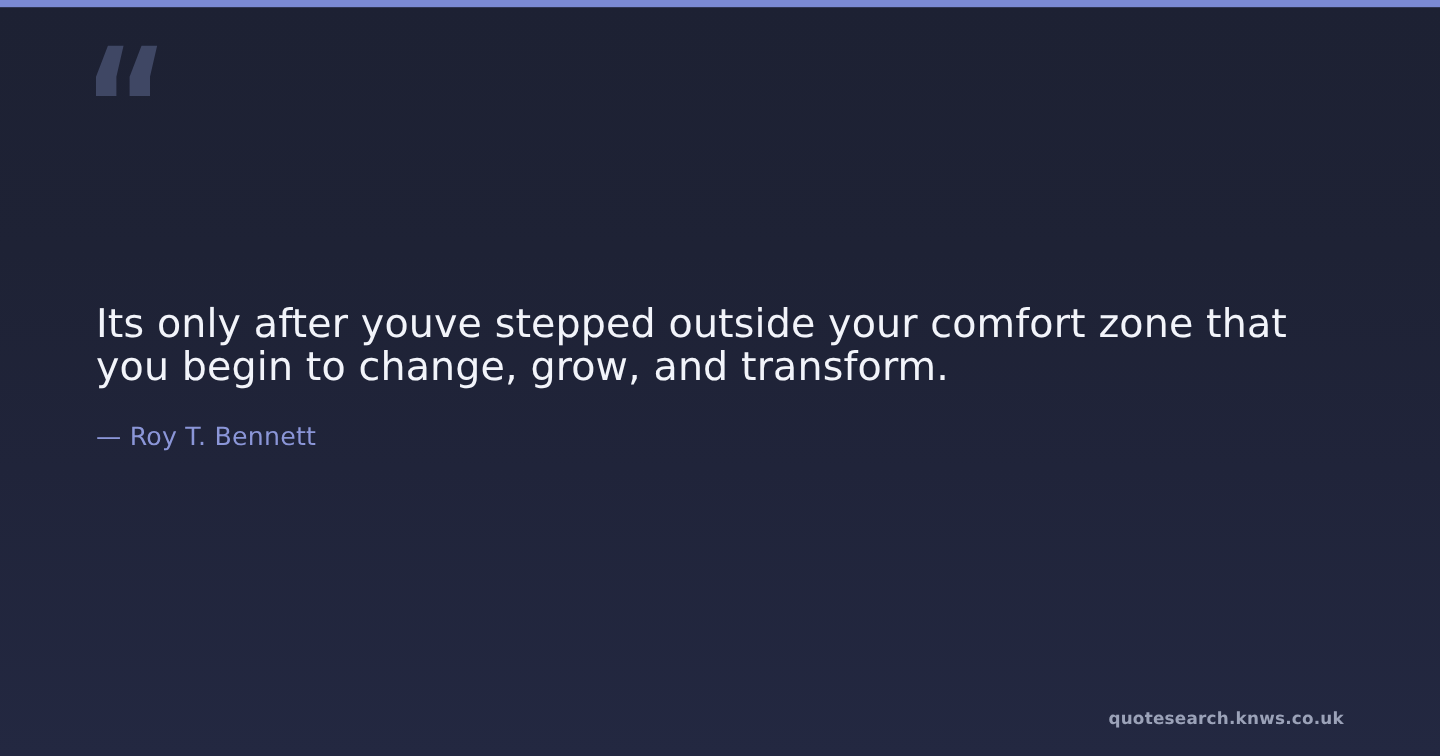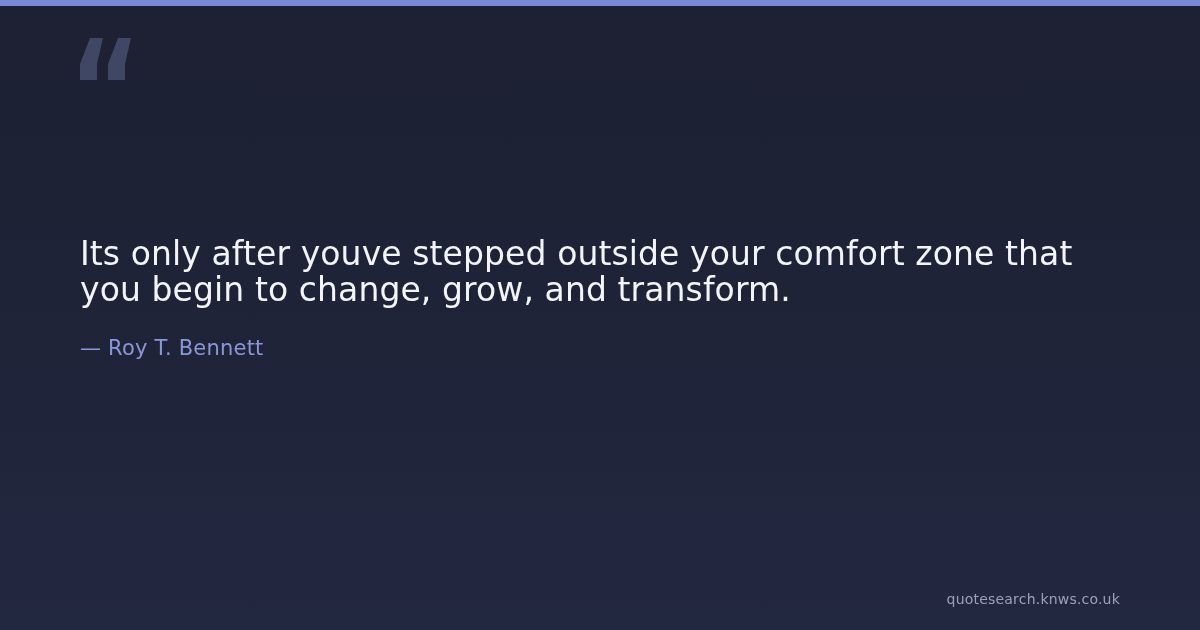--- a/index.html
+++ b/index.html
@@ -37,21 +37,21 @@
     left: 80px;
     top: 38px;
     width: 54px;
     height: 42px;
     display: block;
   }
 
   .content {
     position: absolute;
     left: 80px;
-    top: 236px;
+    top: 252px;
     width: 1048px;
   }
 
   .quote-text {
     margin: 0;
     color: #f2f4fa;
     font-size: 33px;
     font-weight: 400;
     line-height: 36px;
     letter-spacing: 0.1px;
@@ -67,21 +67,21 @@
     line-height: 26px;
     letter-spacing: 0.2px;
   }
 
   .source-url {
     position: absolute;
     right: 80px;
     bottom: 22px;
     color: #9ba2b8;
     font-size: 14px;
-    font-weight: 400;
+    font-weight: 700;
     line-height: 18px;
     letter-spacing: 0.2px;
     text-align: left;
   }
 </style>
 </head>
 <body>
 
 <div class="quote-card">
 

